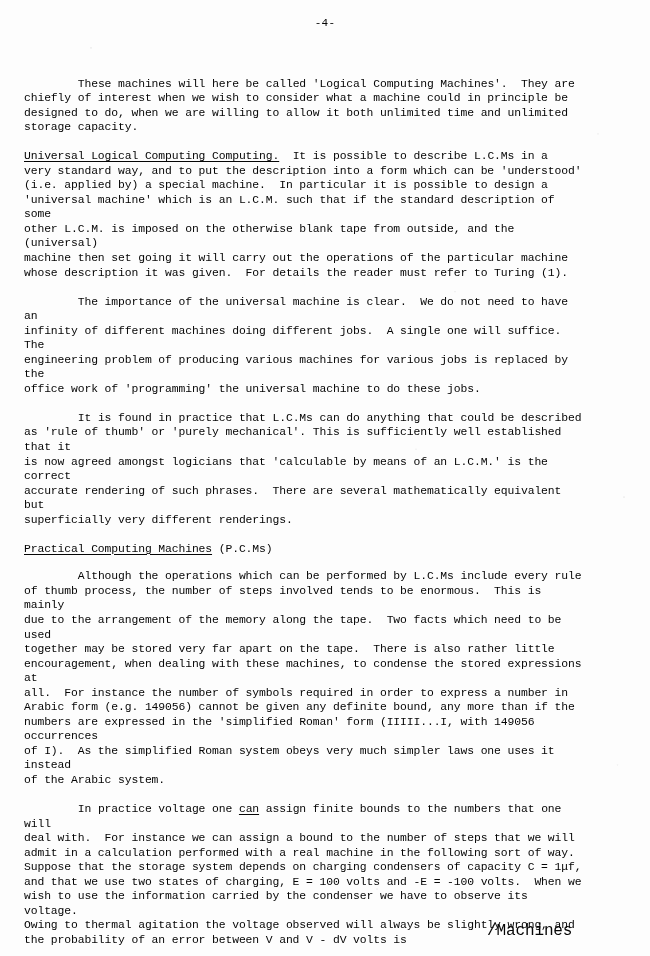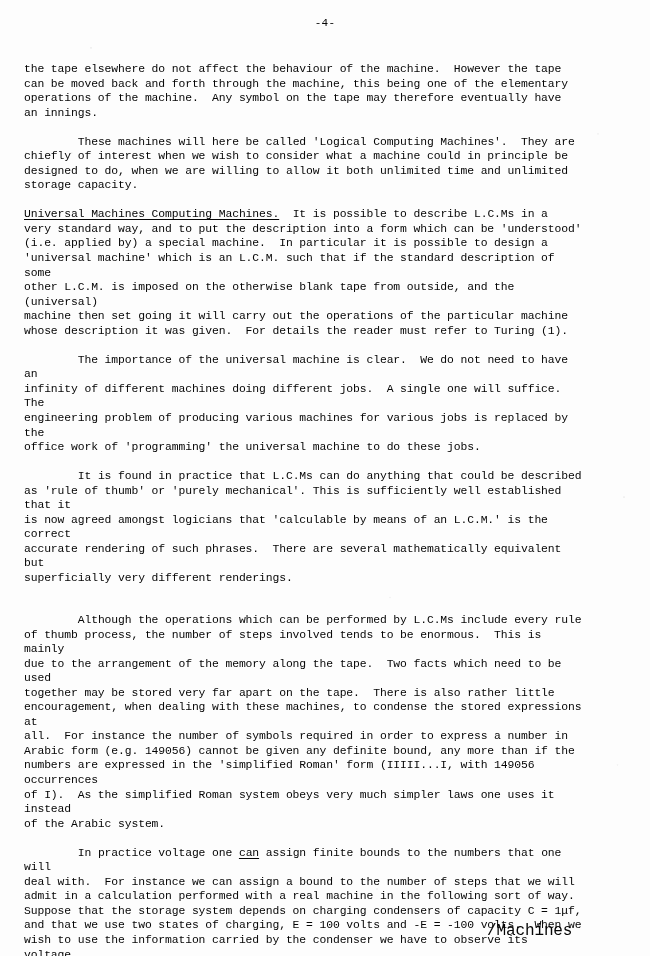--- a/index.html
+++ b/index.html
@@ -100,35 +100,31 @@
 <body>
 
 <div class="page">
 
   <div class="scan-noise"></div>
 
   <div class="page-number inked">-4-</div>
 
   <div class="body-text inked">
 
-    <p class="para">the tape elsewhere do not affect the behaviour of the machine.  However the tape
-can be moved back and forth through the machine, this being one of the elementary
-operations of the machine.  Any symbol on the tape may therefore eventually have
-an innings.</p>
 
     <div class="gap"></div>
 
     <p class="para">        These machines will here be called 'Logical Computing Machines'.  They are
 chiefly of interest when we wish to consider what a machine could in principle be
 designed to do, when we are willing to allow it both unlimited time and unlimited
 storage capacity.</p>
 
     <div class="gap"></div>
 
-    <p class="heading-line"><span class="u">Universal Machines Computing Machines.</span><span>  It is possible to describe L.C.Ms in a
+    <p class="heading-line"><span class="u">Universal Logical Computing Computing.</span><span>  It is possible to describe L.C.Ms in a
 very standard way, and to put the description into a form which can be 'understood'
 (i.e. applied by) a special machine.  In particular it is possible to design a
 'universal machine' which is an L.C.M. such that if the standard description of some
 other L.C.M. is imposed on the otherwise blank tape from outside, and the (universal)
 machine then set going it will carry out the operations of the particular machine
 whose description it was given.  For details the reader must refer to Turing (1).</span></p>
 
     <div class="gap"></div>
 
     <p class="para">        The importance of the universal machine is clear.  We do not need to have an
@@ -139,20 +135,21 @@
     <div class="gap"></div>
 
     <p class="para">        It is found in practice that L.C.Ms can do anything that could be described
 as 'rule of thumb' or 'purely mechanical'. This is sufficiently well established that it
 is now agreed amongst logicians that 'calculable by means of an L.C.M.' is the correct
 accurate rendering of such phrases.  There are several mathematically equivalent but
 superficially very different renderings.</p>
 
     <div class="gap"></div>
 
+    <p class="heading-line"><span class="u">Practical Computing Machines</span><span> (P.C.Ms)</span></p>
 
     <div class="gap-sm"></div>
 
     <p class="para">        Although the operations which can be performed by L.C.Ms include every rule
 of thumb process, the number of steps involved tends to be enormous.  This is mainly
 due to the arrangement of the memory along the tape.  Two facts which need to be used
 together may be stored very far apart on the tape.  There is also rather little
 encouragement, when dealing with these machines, to condense the stored expressions at
 all.  For instance the number of symbols required in order to express a number in
 Arabic form (e.g. 149056) cannot be given any definite bound, any more than if the

